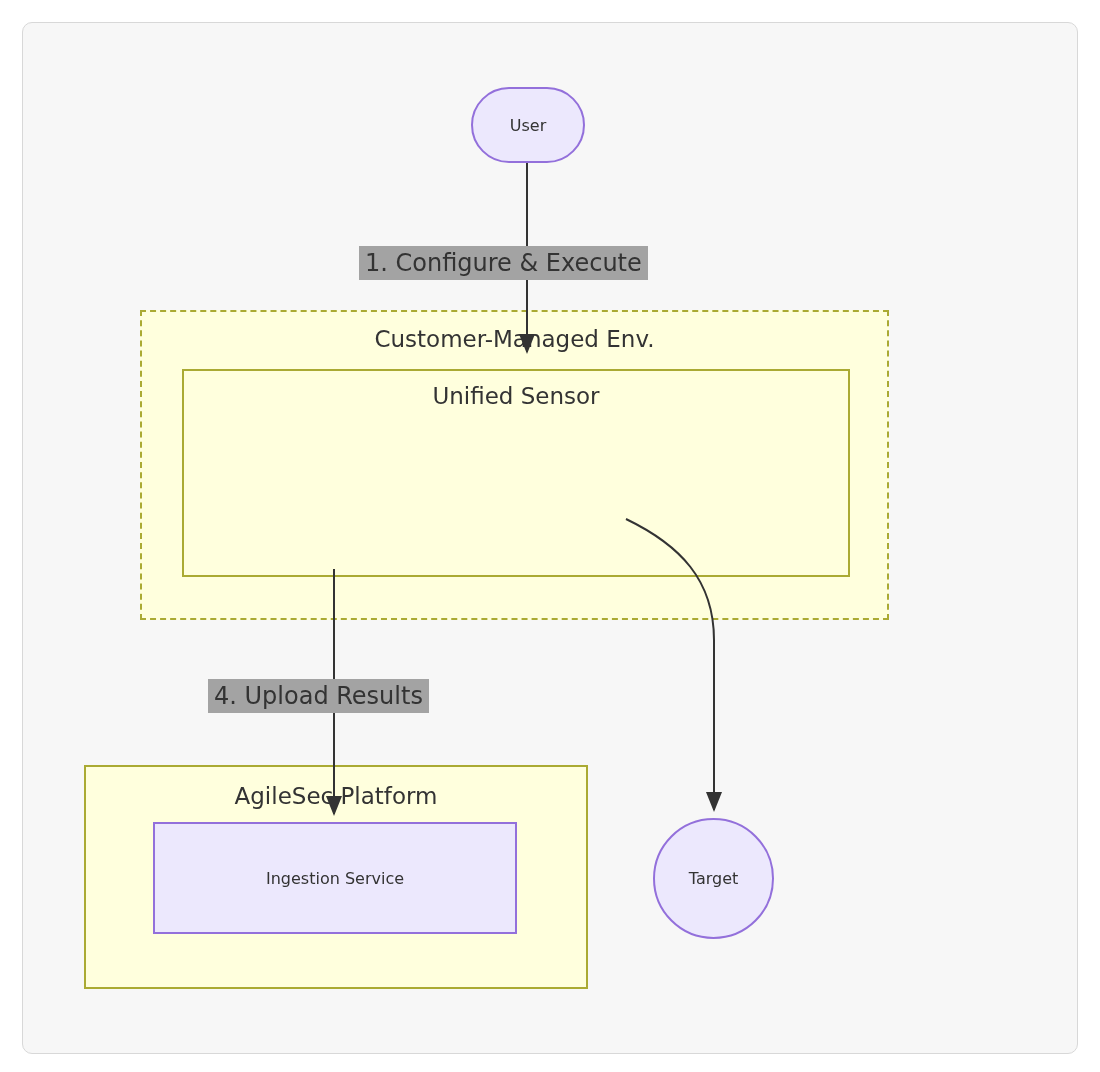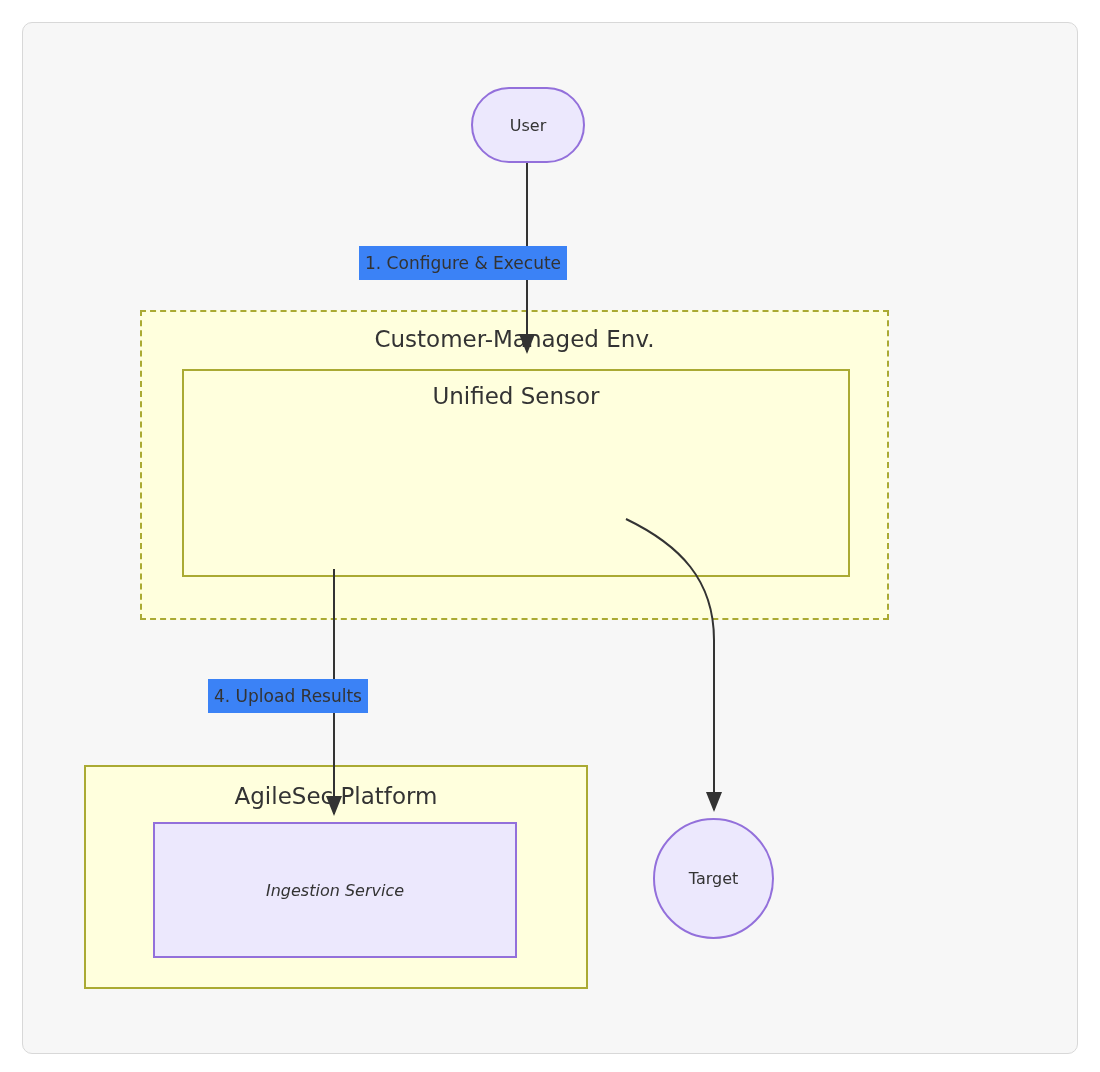--- a/index.html
+++ b/index.html
@@ -122,37 +122,36 @@
     left: 370px;
     top: 413px;
     width: 311px;
     height: 106px;
   }
 
   #node-ingestion-service {
     left: 153px;
     top: 822px;
     width: 364px;
-    height: 136px;
-    font-style: italic;
+    height: 112px;
   }
 
   #node-target {
     left: 653px;
     top: 818px;
     width: 121px;
     height: 121px;
   }
 
   
   .edge-label {
     position: absolute;
-    background: #3b82f6;
+    background: #a3a3a3;
     color: #333333;
-    font-size: 17px;
+    font-size: 24px;
     line-height: 30px;
     padding: 2px 6px;
     white-space: nowrap;
     box-sizing: border-box;
   }
 
   #edge-label-configure {
     left: 359px;
     top: 246px;
   }

